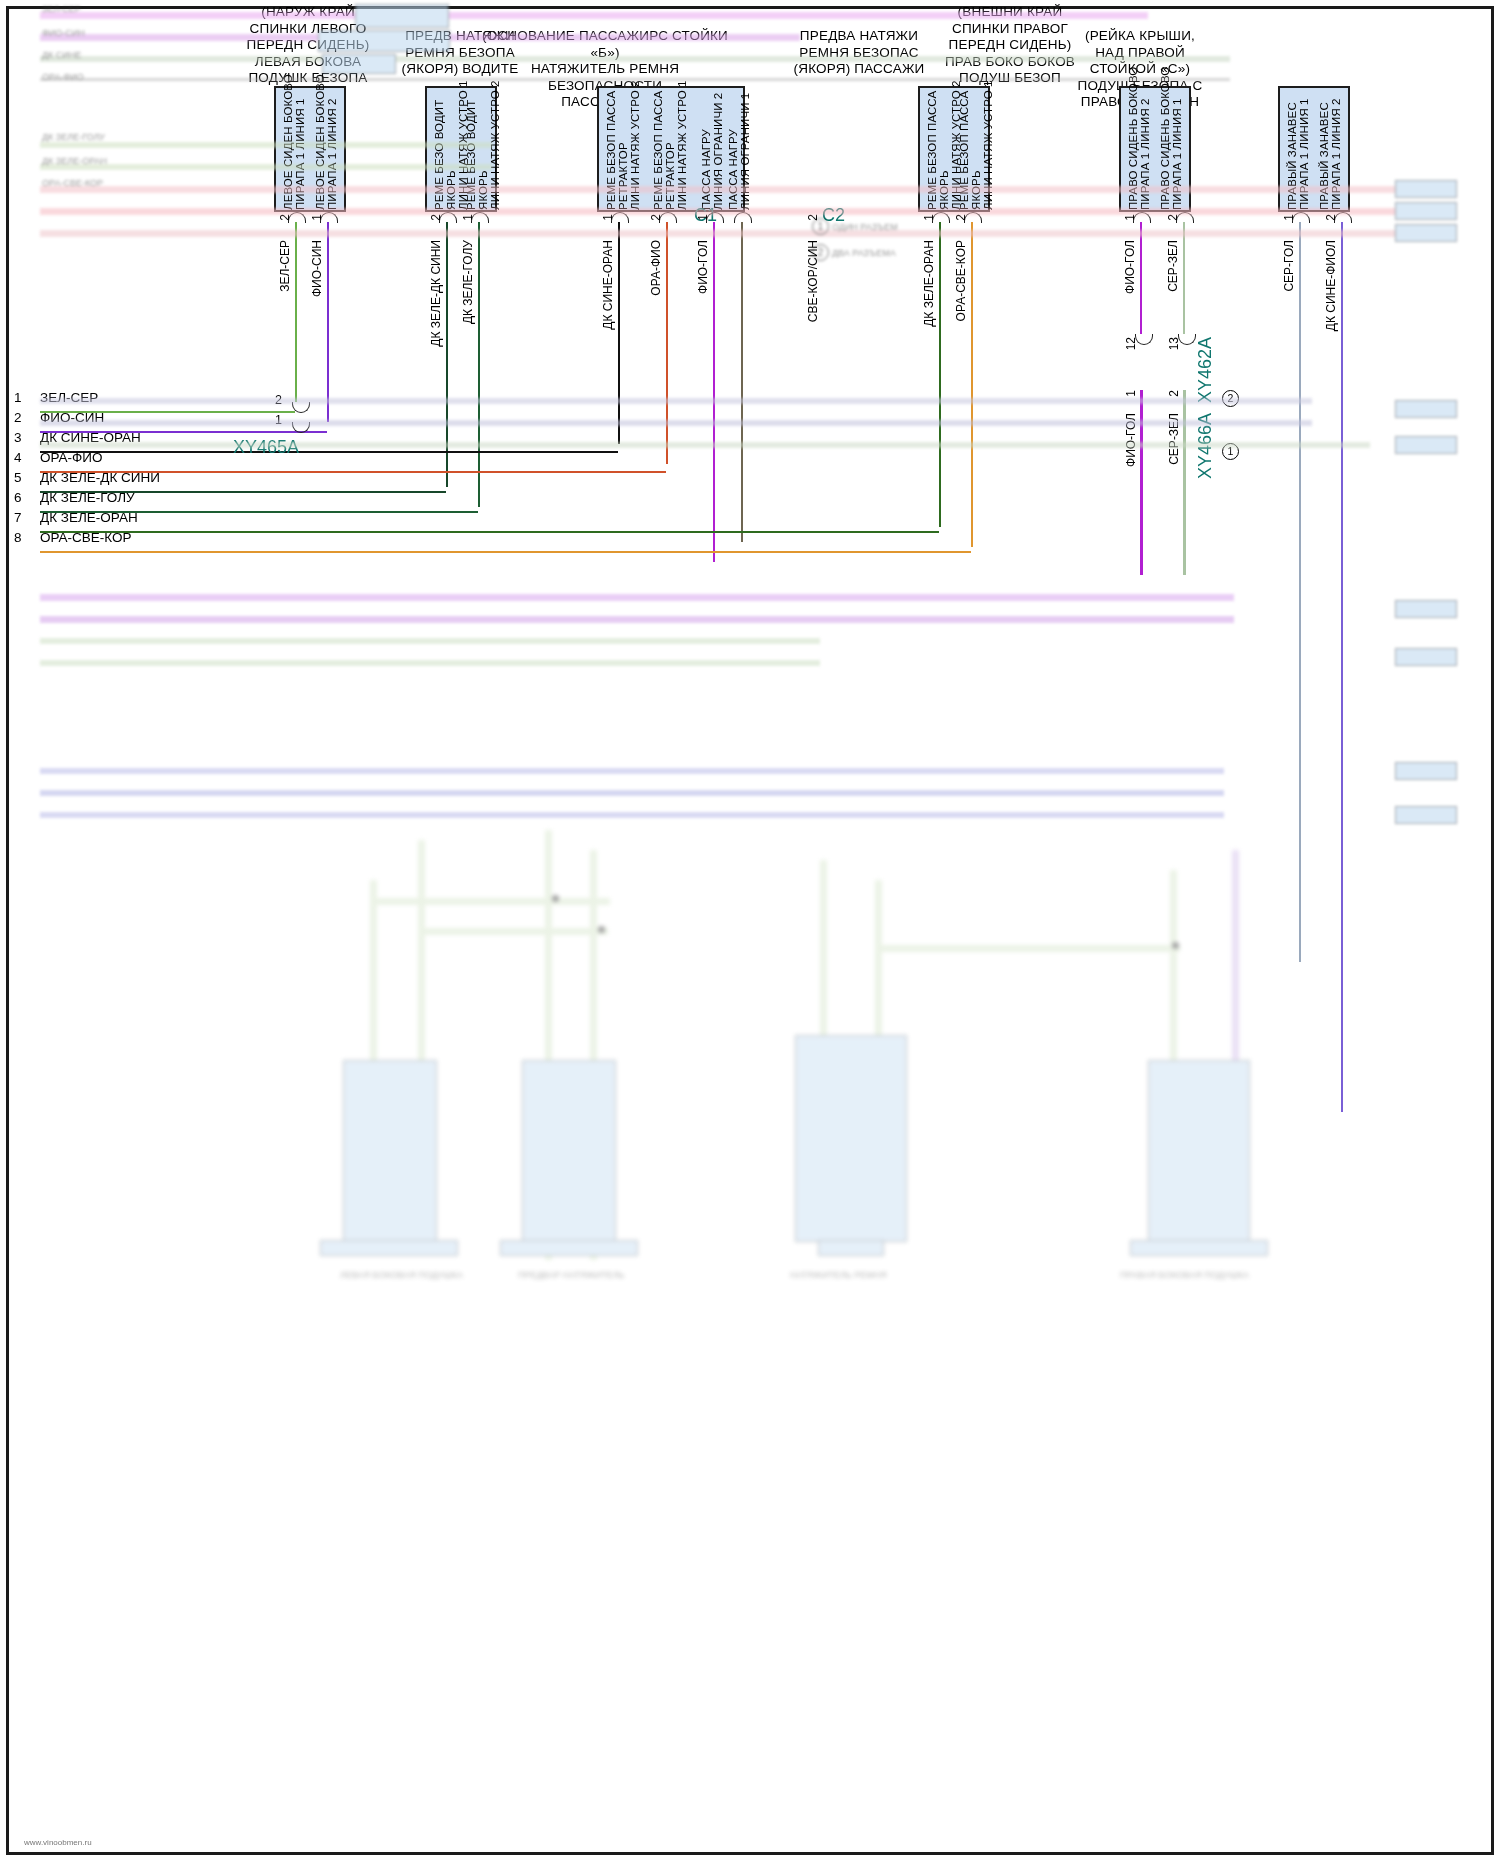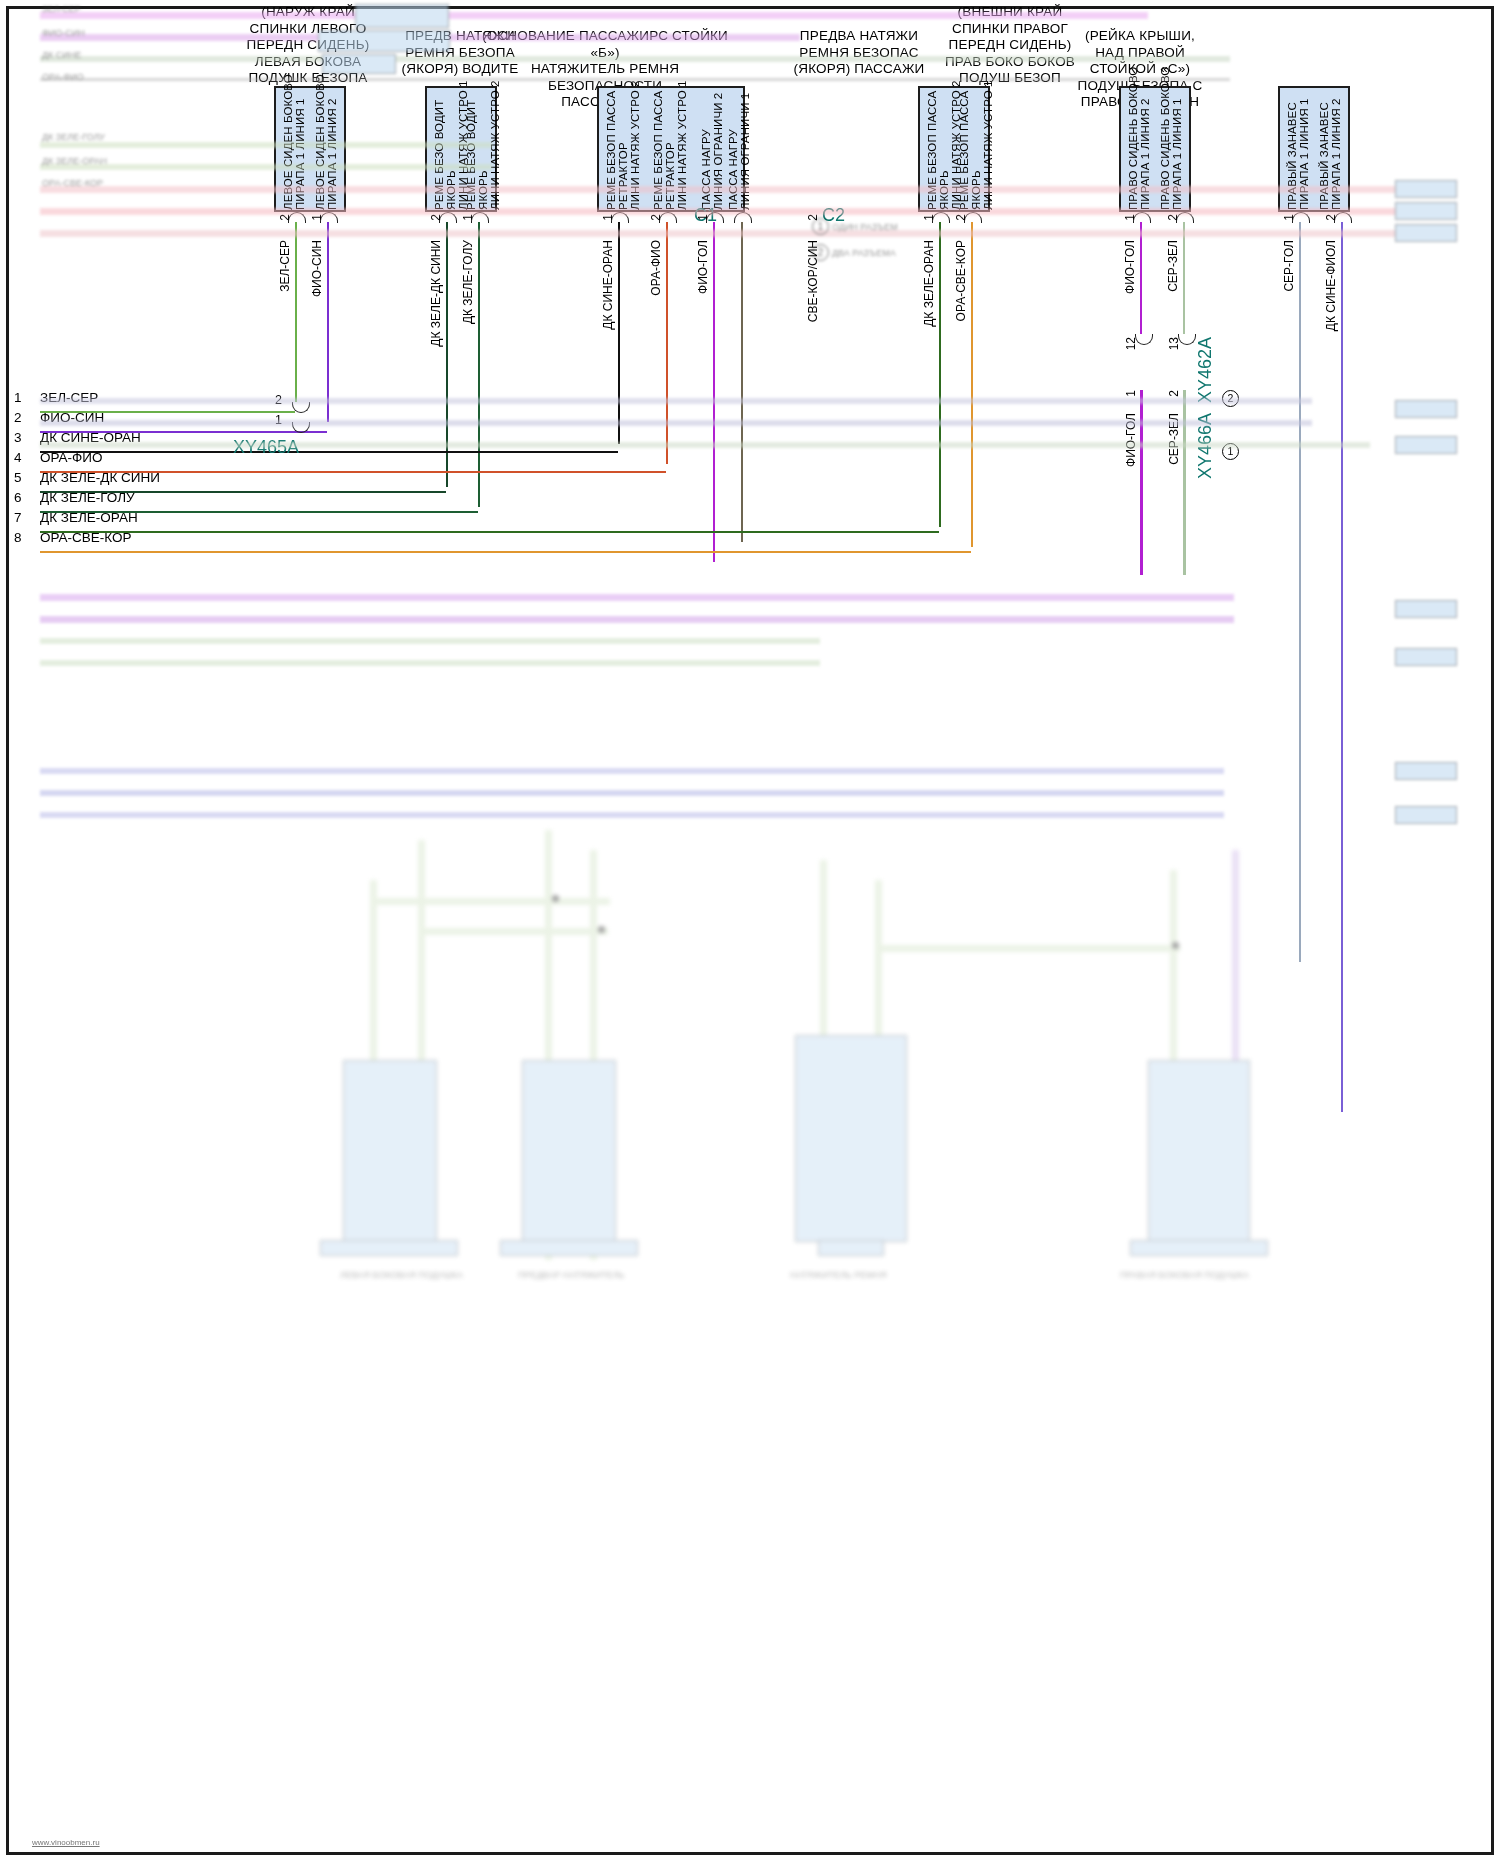--- a/index.html
+++ b/index.html
@@ -269,14 +269,14 @@
     <div class="blk" style="left:500px;top:510px;width:136px;height:14px;"></div>
     <div class="blk" style="left:818px;top:510px;width:64px;height:14px;"></div>
     <div class="blk" style="left:1130px;top:510px;width:136px;height:14px;"></div>
 
     <div class="softtxt" style="left:340px;top:540px;">ЛЕВАЯ БОКОВАЯ ПОДУШКА</div>
     <div class="softtxt" style="left:518px;top:540px;">ПРЕДВАР НАТЯЖИТЕЛЬ</div>
     <div class="softtxt" style="left:790px;top:540px;">НАТЯЖИТЕЛЬ РЕМНЯ</div>
     <div class="softtxt" style="left:1120px;top:540px;">ПРАВАЯ БОКОВАЯ ПОДУШКА</div>
   </div>
 
-  <div class="footer" style="left:32px;top:1838px;text-decoration:underline;">www.vinoobmen.ru</div>
+  <div class="footer" style="left:24px;top:1838px;">www.vinoobmen.ru</div>
 </div>
 
 </body></html>

